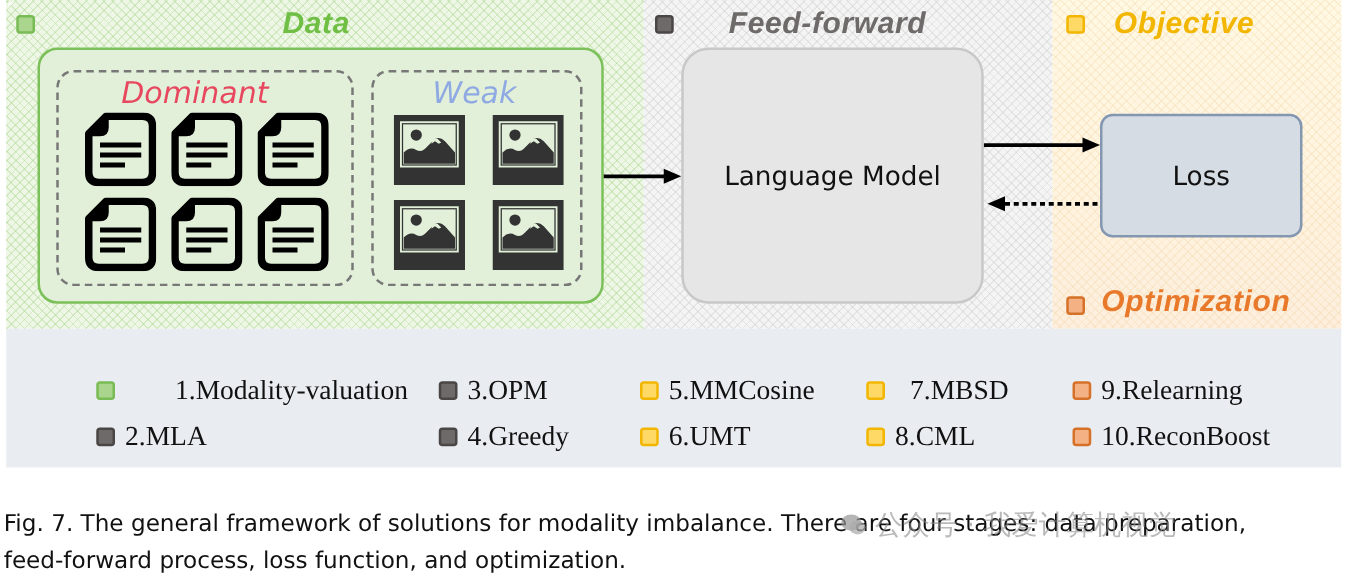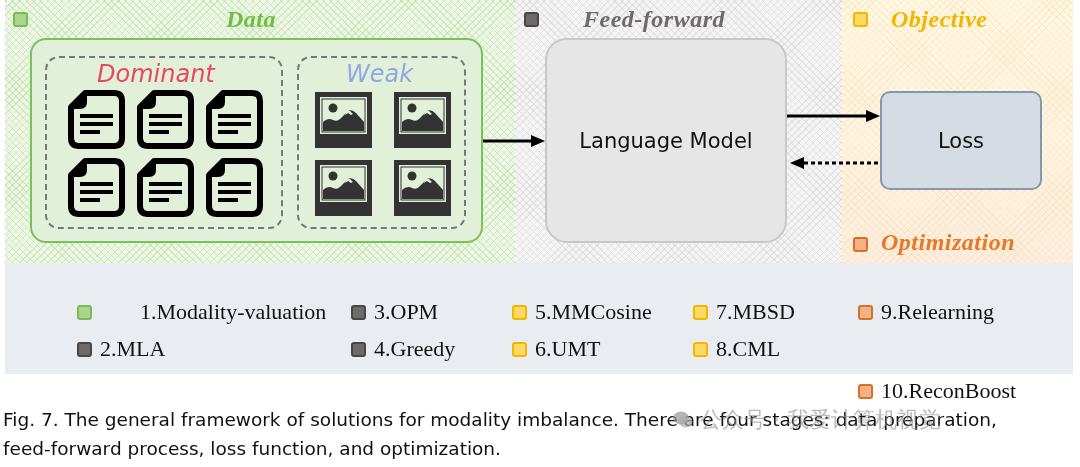--- a/index.html
+++ b/index.html
@@ -29,21 +29,21 @@
   .region-obj::after {
     content:""; position:absolute; inset:0;
     background-image:
       repeating-linear-gradient(45deg, rgba(240,210,160,0.28) 0 1px, transparent 1px 5px),
       repeating-linear-gradient(-45deg, rgba(240,210,160,0.28) 0 1px, transparent 1px 5px);
   }
   .region-method {
     left:0; top:263px; width:1068px; height:111px; background:#e9edf1;
   }
   .stage-title {
-    position:absolute; font-family:Liberation Serif, serif; font-style:italic; font-weight:bold;
+    position:absolute; font-family:Liberation Sans, sans-serif; font-style:italic; font-weight:bold;
     font-size:24px; line-height:28px; white-space:nowrap; letter-spacing:0.5px;
   }
   .swatch { position:absolute; width:15px; height:15px; border-radius:3px; box-sizing:border-box; border:2px solid; }
   .sw-green { background:#a9d58c; border-color:#79bb55; }
   .sw-gray  { background:#6e6a6a; border-color:#4a4646; }
   .sw-yellow{ background:#ffd966; border-color:#f2b600; }
   .sw-orange{ background:#f4b183; border-color:#d6712a; }
 
   .data-box {
     position:absolute; left:25px; top:38px; width:453px; height:205px; box-sizing:border-box;
@@ -227,33 +227,33 @@
         <span class="lbl">4.Greedy</span>
       </div>
       <div class="method-item" style="left: 507px; top: 301px;">
         <div class="swatch sw-yellow"></div>
         <span class="lbl">5.MMCosine</span>
       </div>
       <div class="method-item" style="left: 507px; top: 338px;">
         <div class="swatch sw-yellow"></div>
         <span class="lbl">6.UMT</span>
       </div>
-      <div class="method-item" style="left: 688px; top: 301px;">
+      <div class="method-item" style="left: 688px; top: 301px; gap: 12px;">
         <div class="swatch sw-yellow"></div>
         <span class="lbl">7.MBSD</span>
       </div>
       <div class="method-item" style="left: 688px; top: 338px;">
         <div class="swatch sw-yellow"></div>
         <span class="lbl">8.CML</span>
       </div>
       <div class="method-item" style="left: 853px; top: 301px;">
         <div class="swatch sw-orange"></div>
         <span class="lbl">9.Relearning</span>
       </div>
-      <div class="method-item" style="left: 853px; top: 338px; margin-top: 42px;">
+      <div class="method-item" style="left: 853px; top: 338px;">
         <div class="swatch sw-orange"></div>
         <span class="lbl">10.ReconBoost</span>
       </div>
     </div>
 </div>
 
 <div class="caption">
   <div>Fig. 7.  The general framework of solutions for modality imbalance. There are four stages: data preparation,</div>
   <div>feed-forward process, loss function, and optimization.</div>
 </div>

